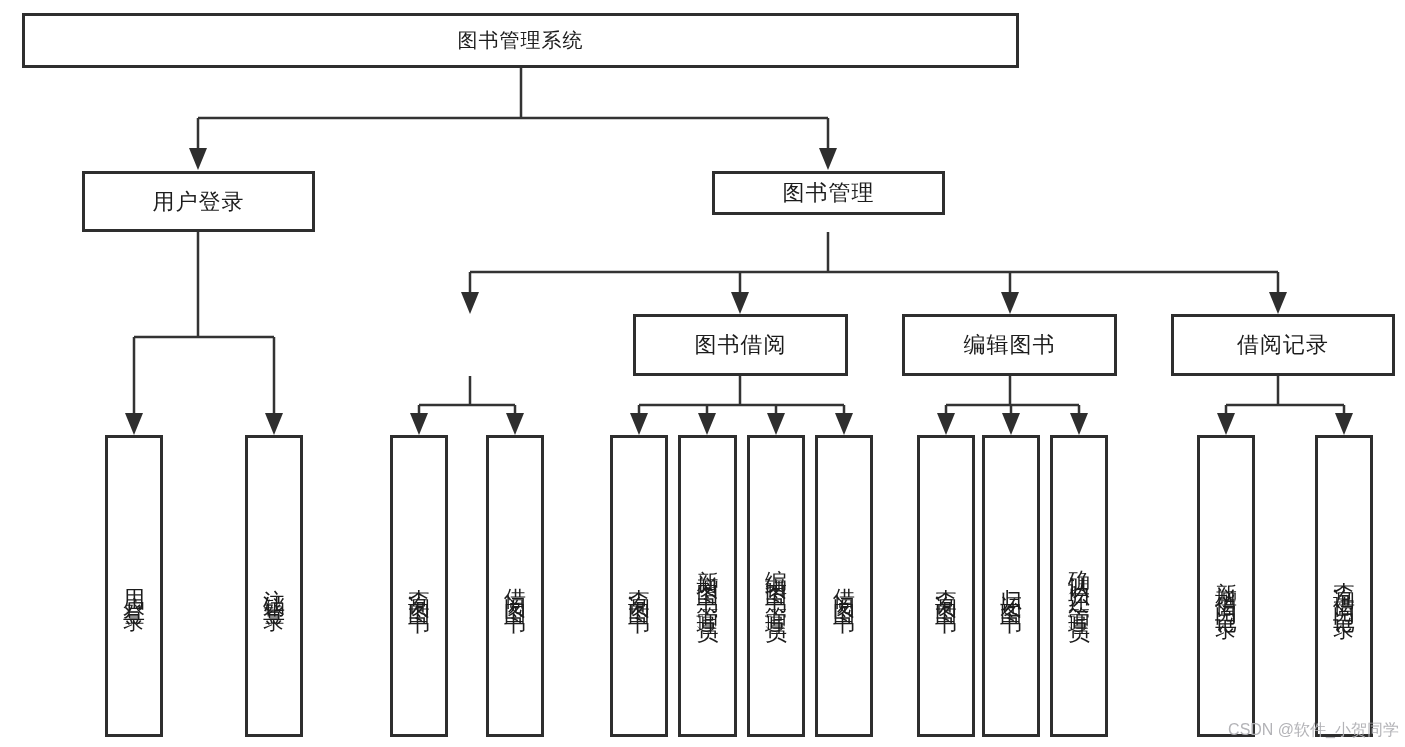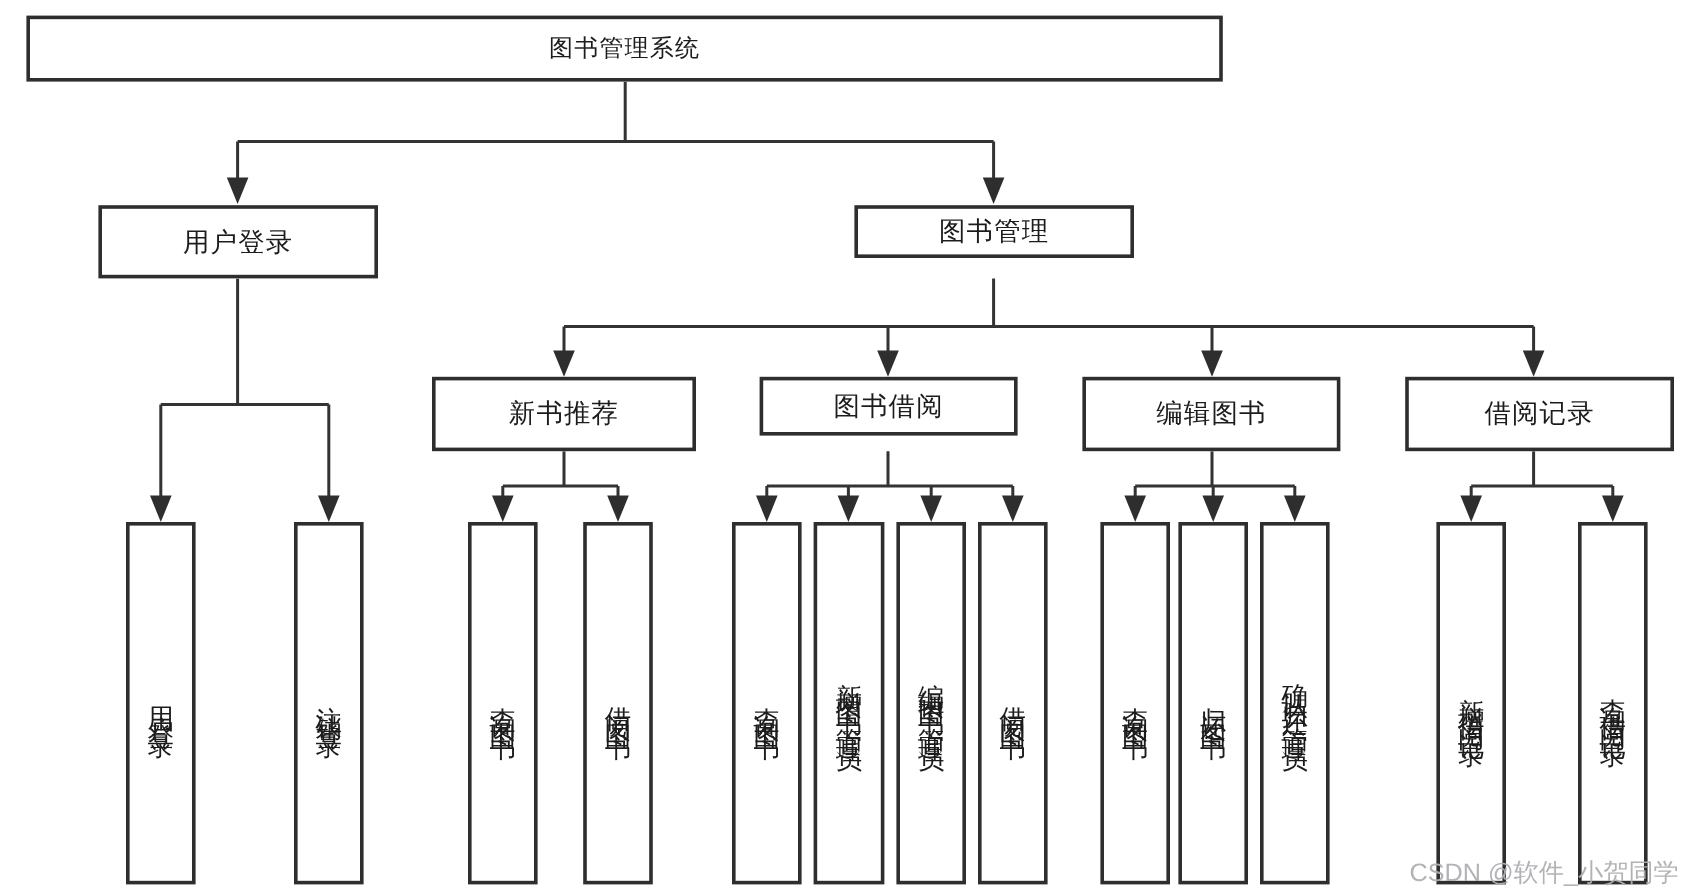--- a/index.html
+++ b/index.html
@@ -36,21 +36,21 @@
     text-orientation: mixed;
     font-size: 22px;
     line-height: 1;
     letter-spacing: 0.34em;
   }
   .watermark {
     position: absolute;
     right: 6px;
     bottom: 6px;
     z-index: 3;
-    font-size: 21px;
+    font-size: 16px;
     color: rgba(175, 175, 179, 0.95);
     white-space: nowrap;
   }
 </style>
 </head>
 <body>
 
 <div class="stage">
 
   <svg class="connectors" viewBox="0 0 1405 747" xmlns="http://www.w3.org/2000/svg">
@@ -97,24 +97,21 @@
     <span>图书管理系统</span>
   </div>
 
   <div class="node lvl2" style="left:82px; top:171px; width:233px; height:61px;">
     <span>用户登录</span>
   </div>
   <div class="node lvl2" style="left:712px; top:171px; width:233px; height:44px;">
     <span>图书管理</span>
   </div>
 
-  <div class="node lvl3" style="left:360px; top:314px; width:220px; height:62px;">
-    <span>新书推荐</span>
-  </div>
-  <div class="node lvl3" style="left:633px; top:314px; width:215px; height:49px;">
+  <div class="node lvl3" style="left:633px; top:314px; width:215px; height:62px;">
     <span>图书借阅</span>
   </div>
   <div class="node lvl3" style="left:902px; top:314px; width:215px; height:62px;">
     <span>编辑图书</span>
   </div>
   <div class="node lvl3" style="left:1171px; top:314px; width:224px; height:62px;text-align:center;">
     <span>借阅记录</span>
   </div>
 
   <div class="node" style="left:105px; top:435px; width:58px; height:302px;">

